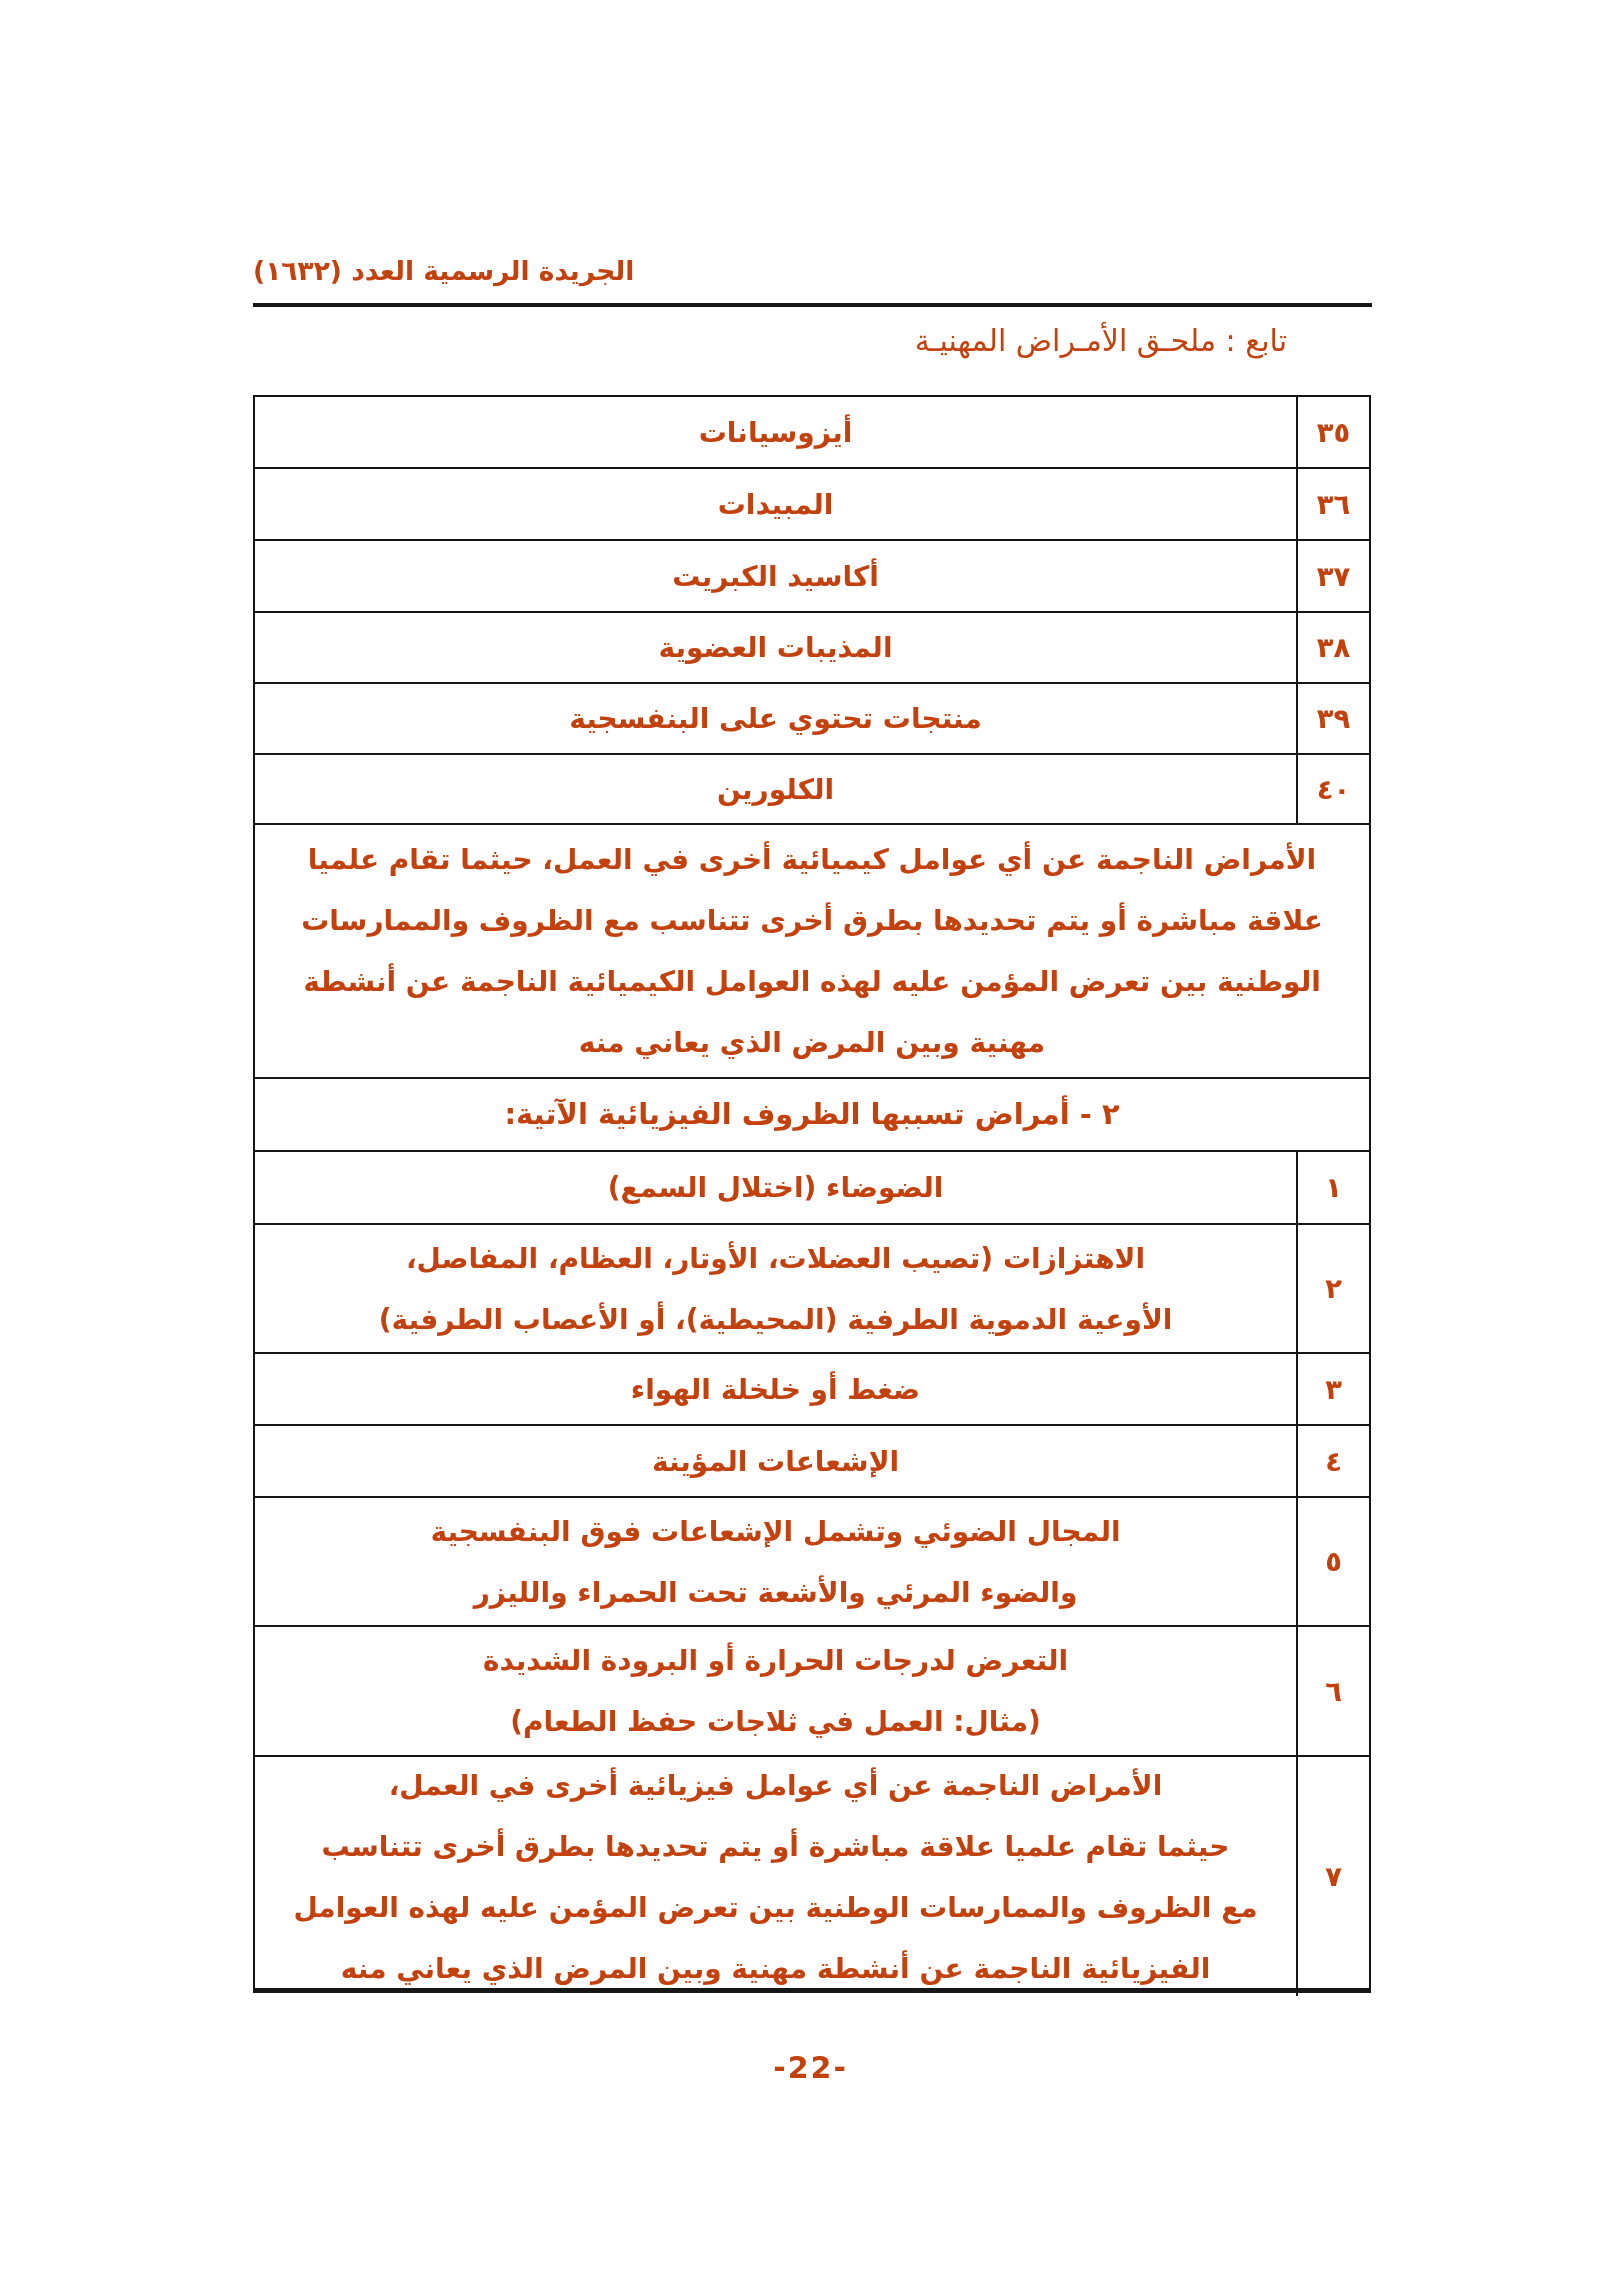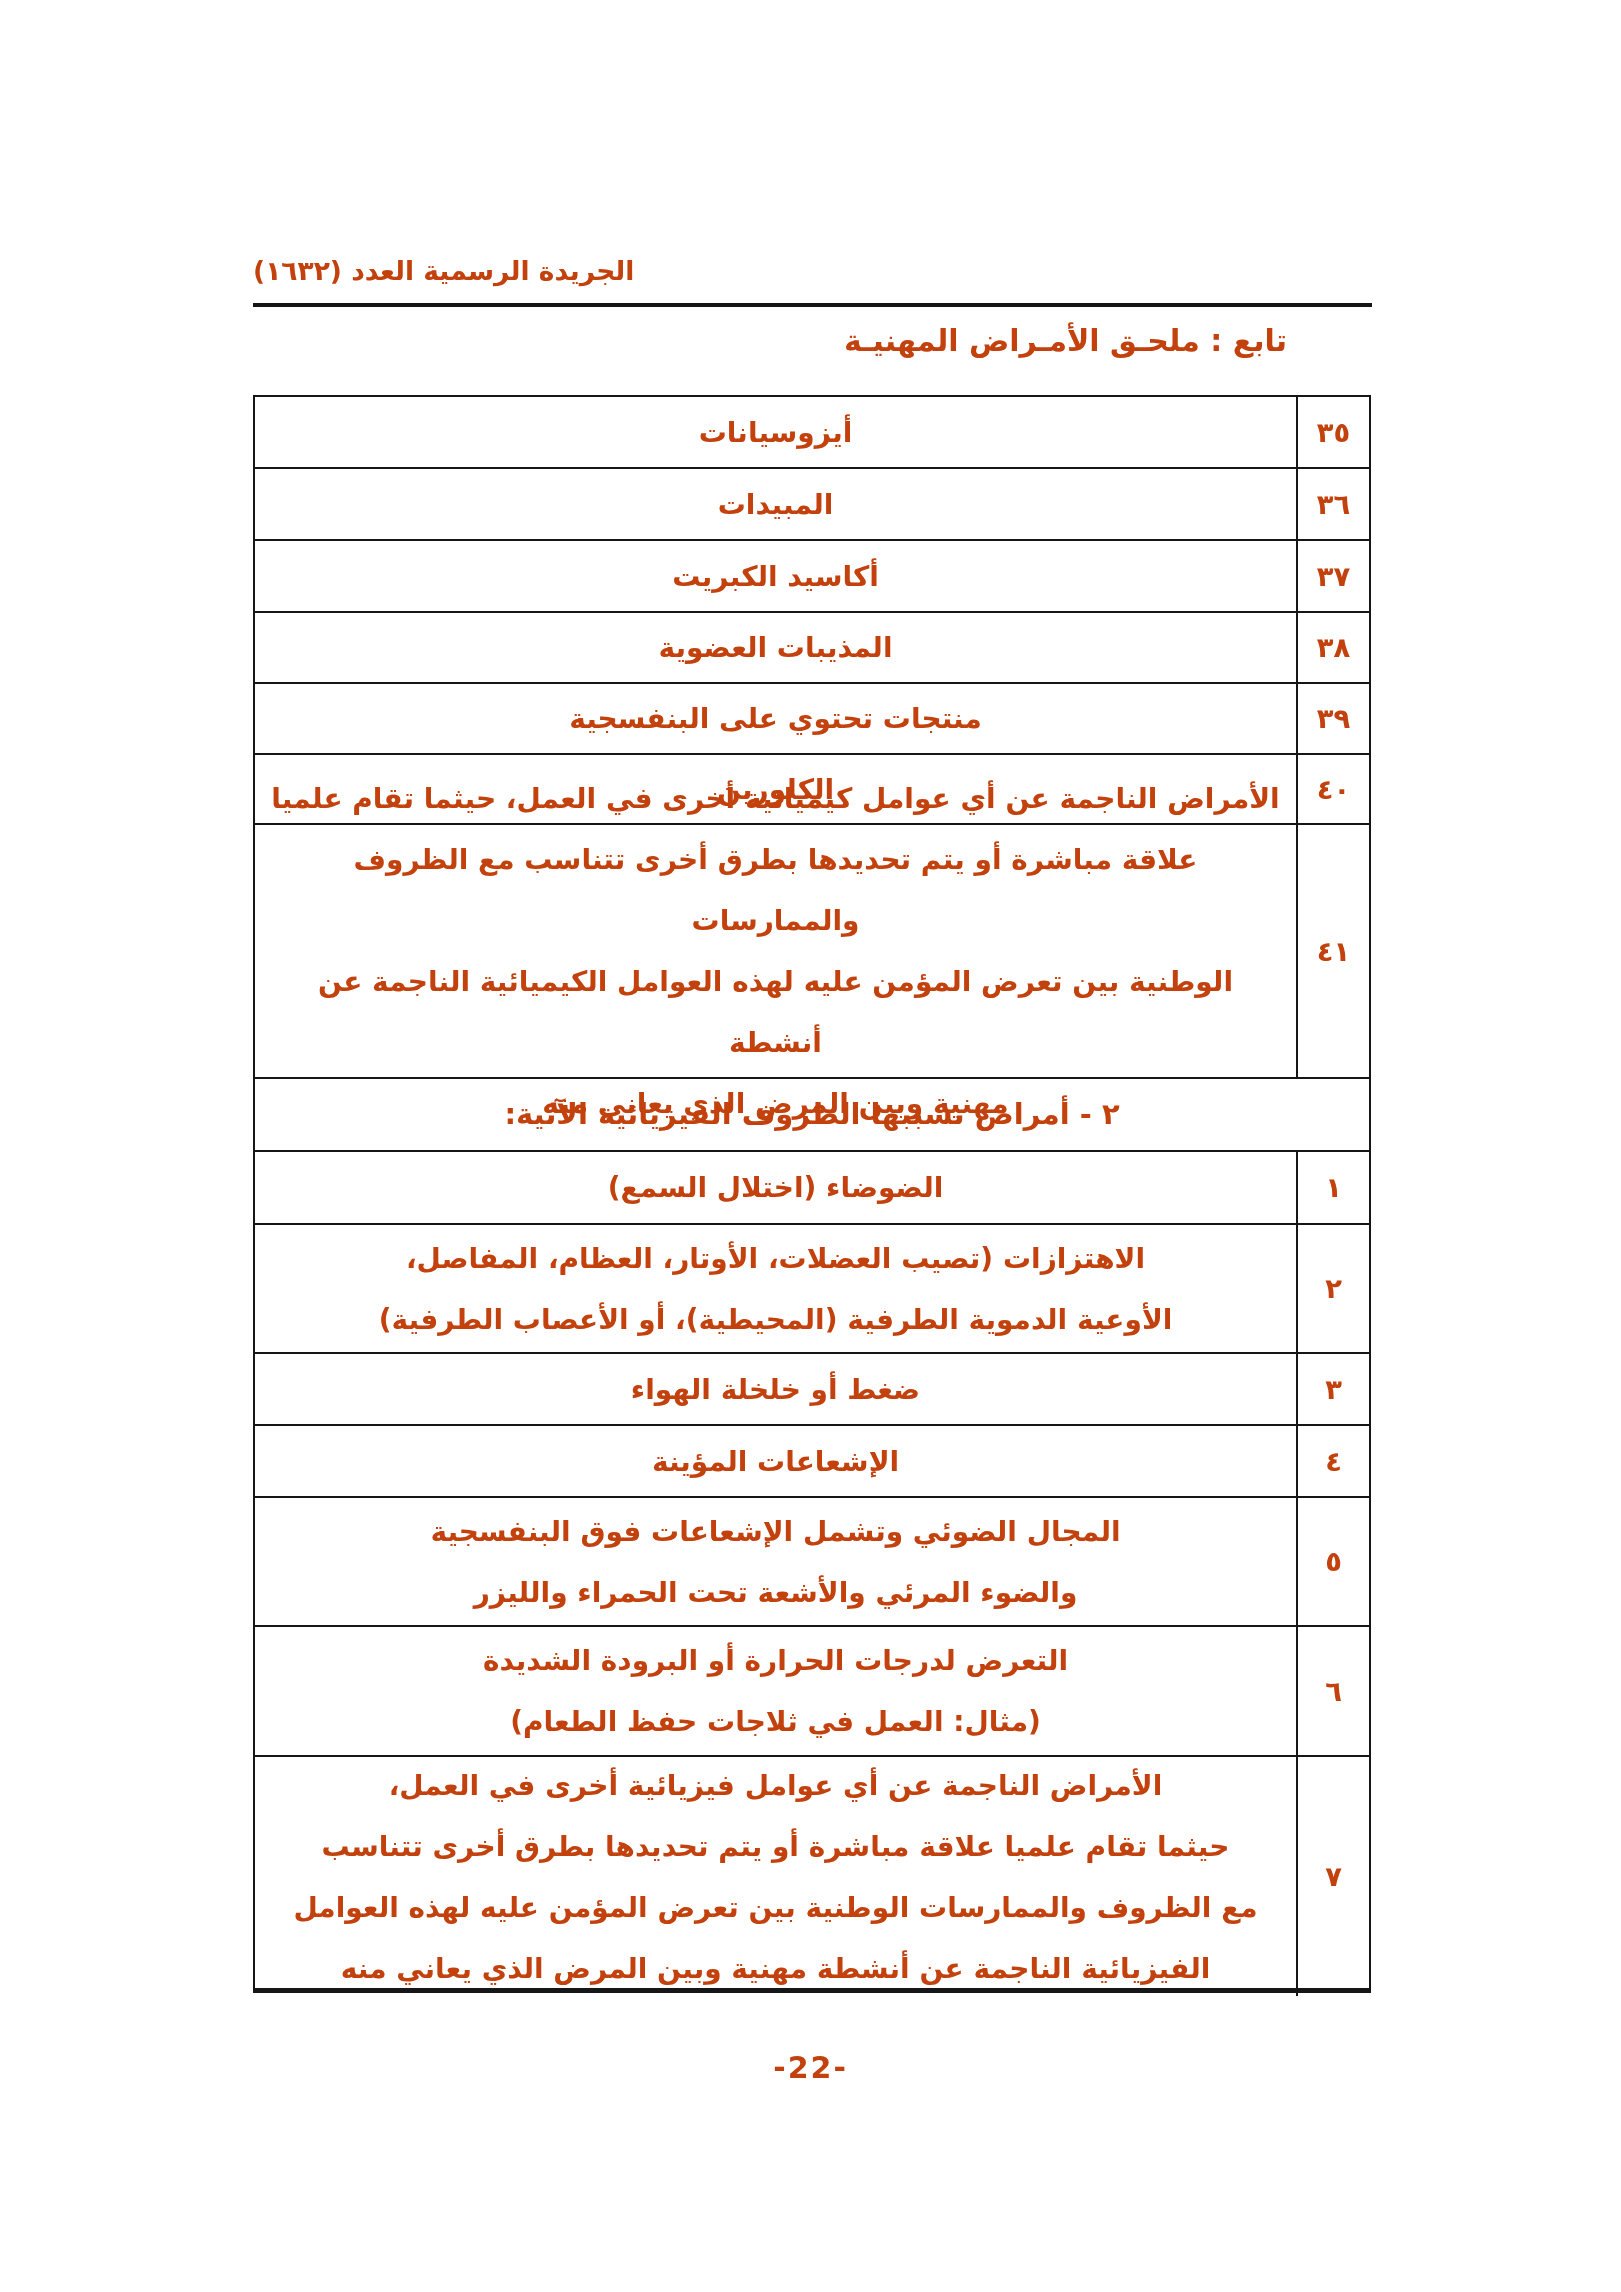--- a/index.html
+++ b/index.html
@@ -34,21 +34,21 @@
     top: 303px;
     width: 1119px;
     height: 3.9px;
     background: #161616;
   }
   .annex-title {
     position: absolute;
     right: 334px;
     top: 323px;
     font-size: 30px;
-    font-weight: bold;
+    font-weight: normal;
     white-space: nowrap;
   }
   
   .diseases-table {
     position: absolute;
     left: 253px;
     top: 395px;
     width: 1118px;
     height: 1598px;
     box-sizing: border-box;
@@ -150,21 +150,20 @@
       <div class="cell-no">٣٩</div>
       <div class="cell-text">منتجات تحتوي على البنفسجية</div>
     </div>
 
     <div class="t-row h-71">
       <div class="cell-no">٤٠</div>
       <div class="cell-text">الكلورين</div>
     </div>
 
     <div class="t-row h-259">
-      <div class="cell-no">٤١</div>
       <div class="cell-text">الأمراض الناجمة عن أي عوامل كيميائية أخرى في العمل، حيثما تقام علميا
 علاقة مباشرة أو يتم تحديدها بطرق أخرى تتناسب مع الظروف والممارسات
 الوطنية بين تعرض المؤمن عليه لهذه العوامل الكيميائية الناجمة عن أنشطة
 مهنية وبين المرض الذي يعاني منه</div>
     </div>
 
     <div class="t-row section-row h-74">
       <div class="cell-text">٢ - أمراض تسببها الظروف الفيزيائية الآتية:</div>
     </div>
 

